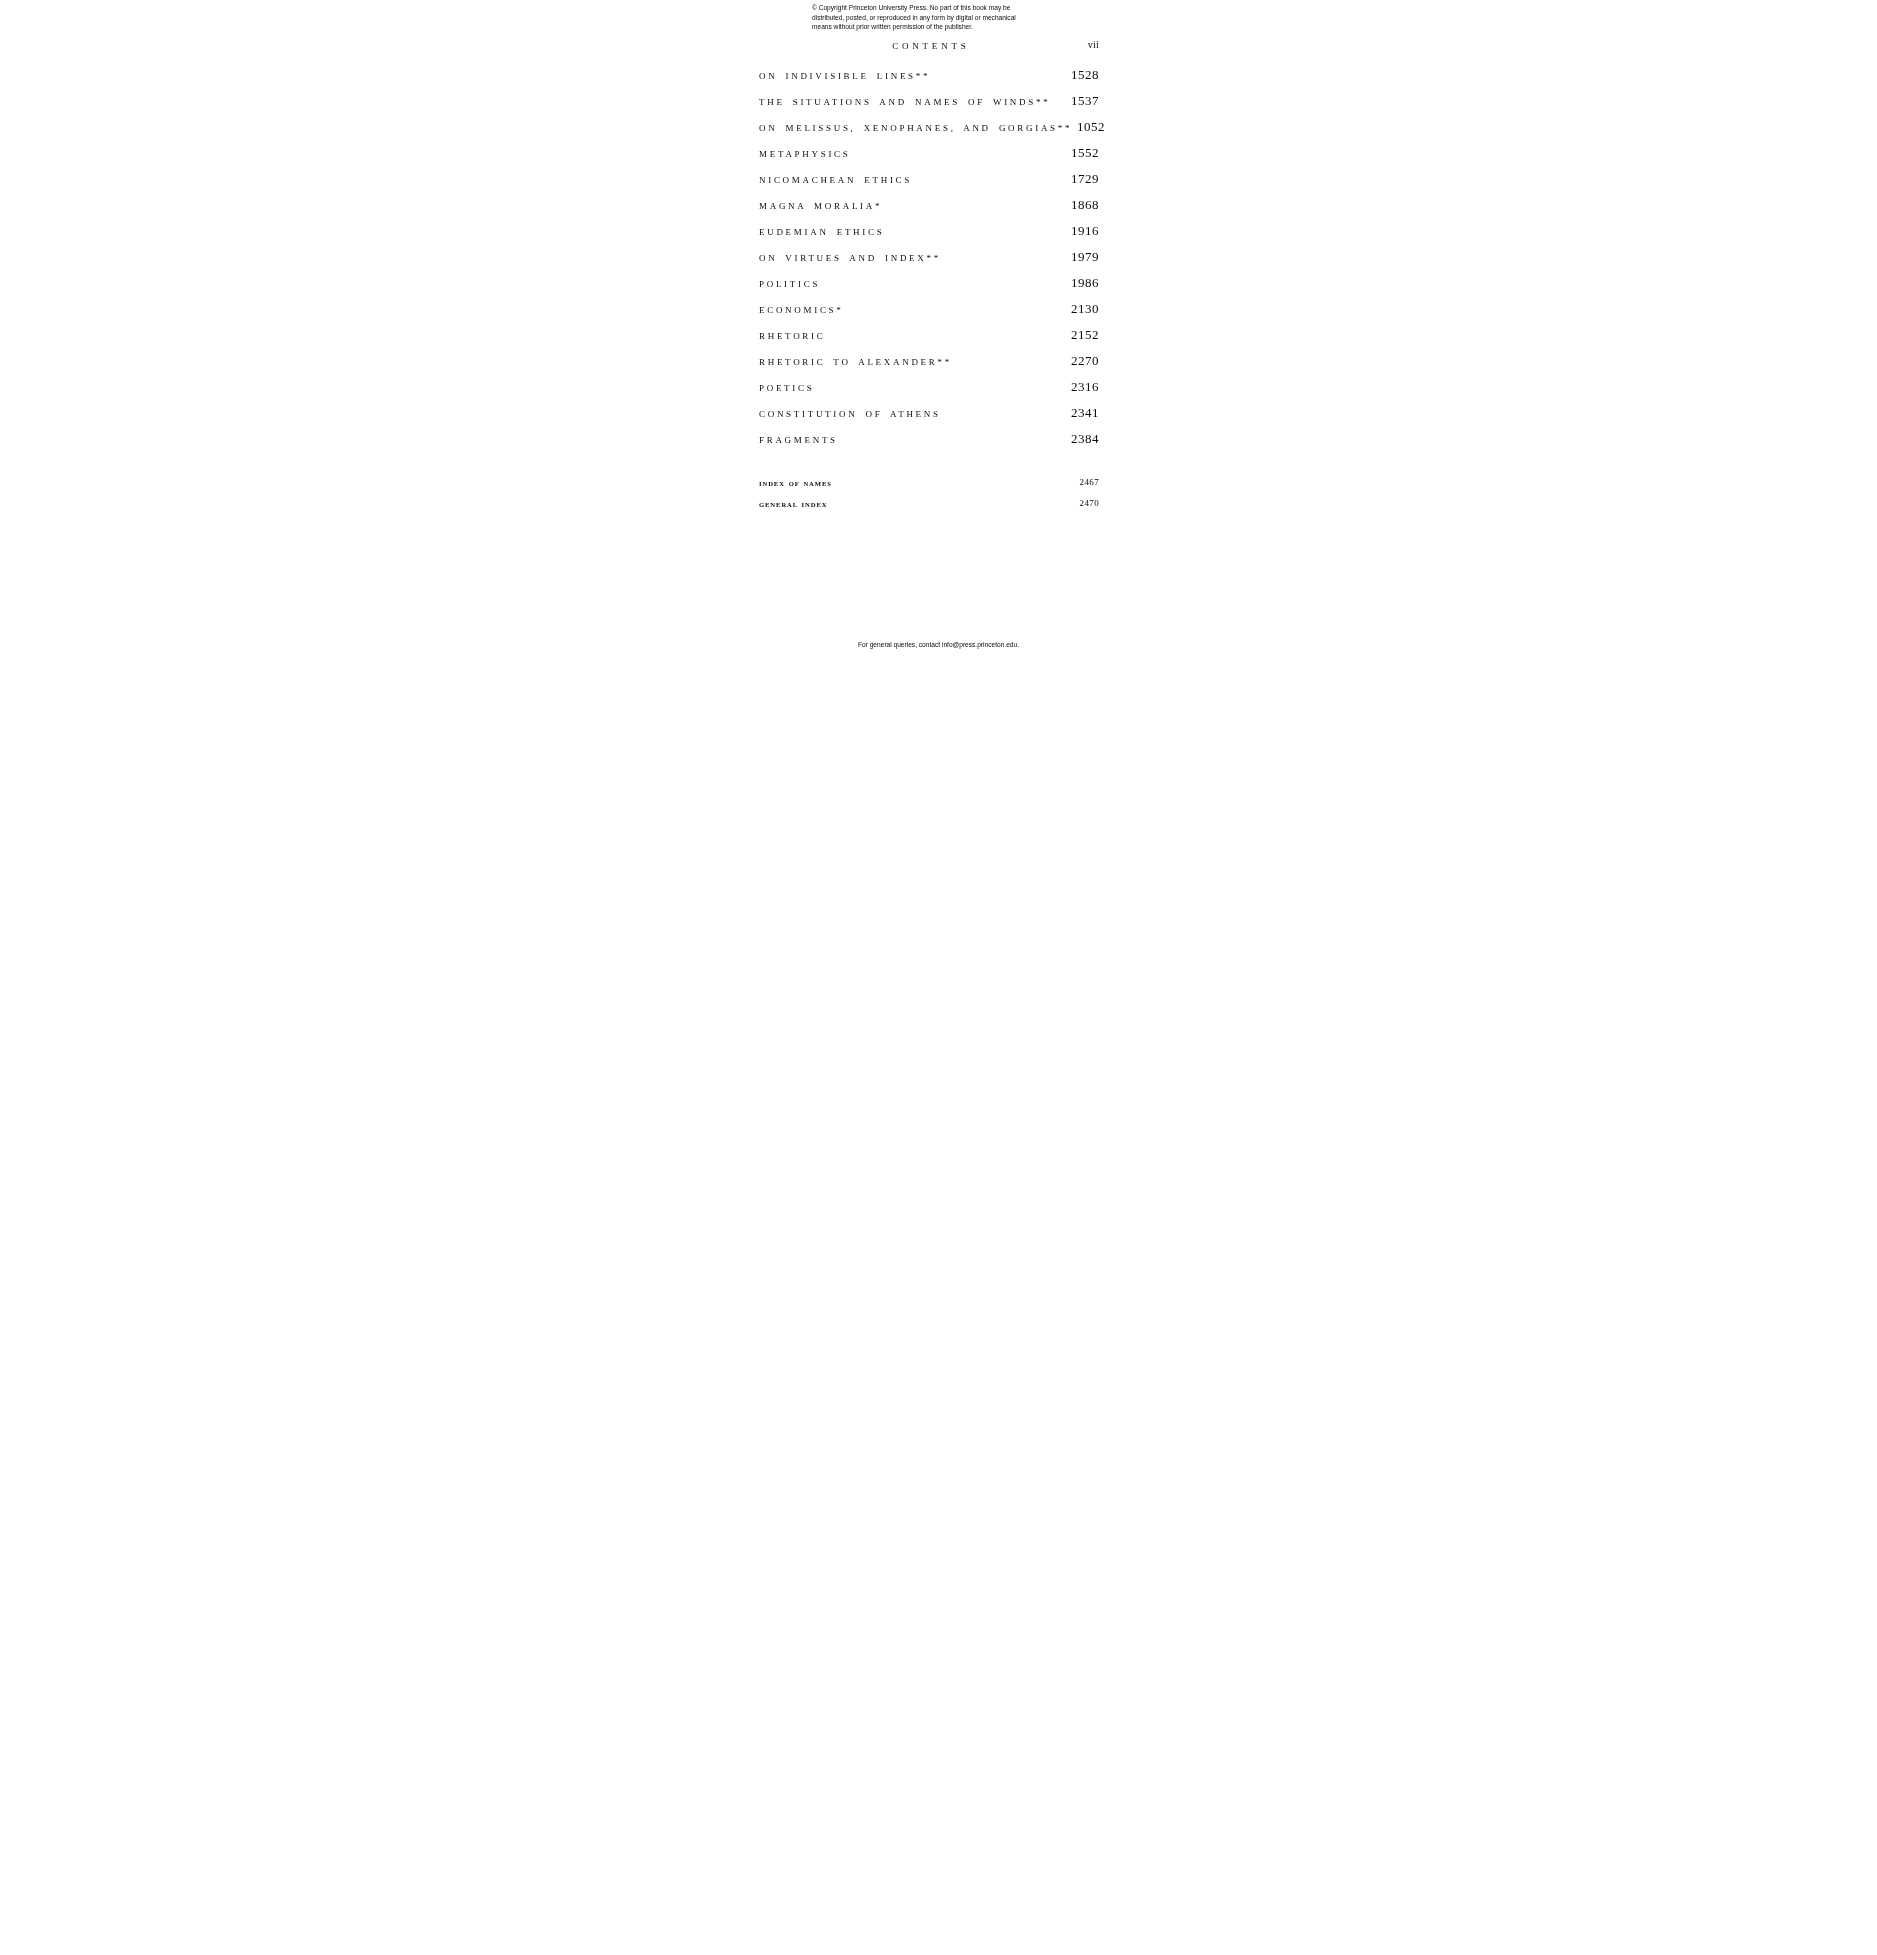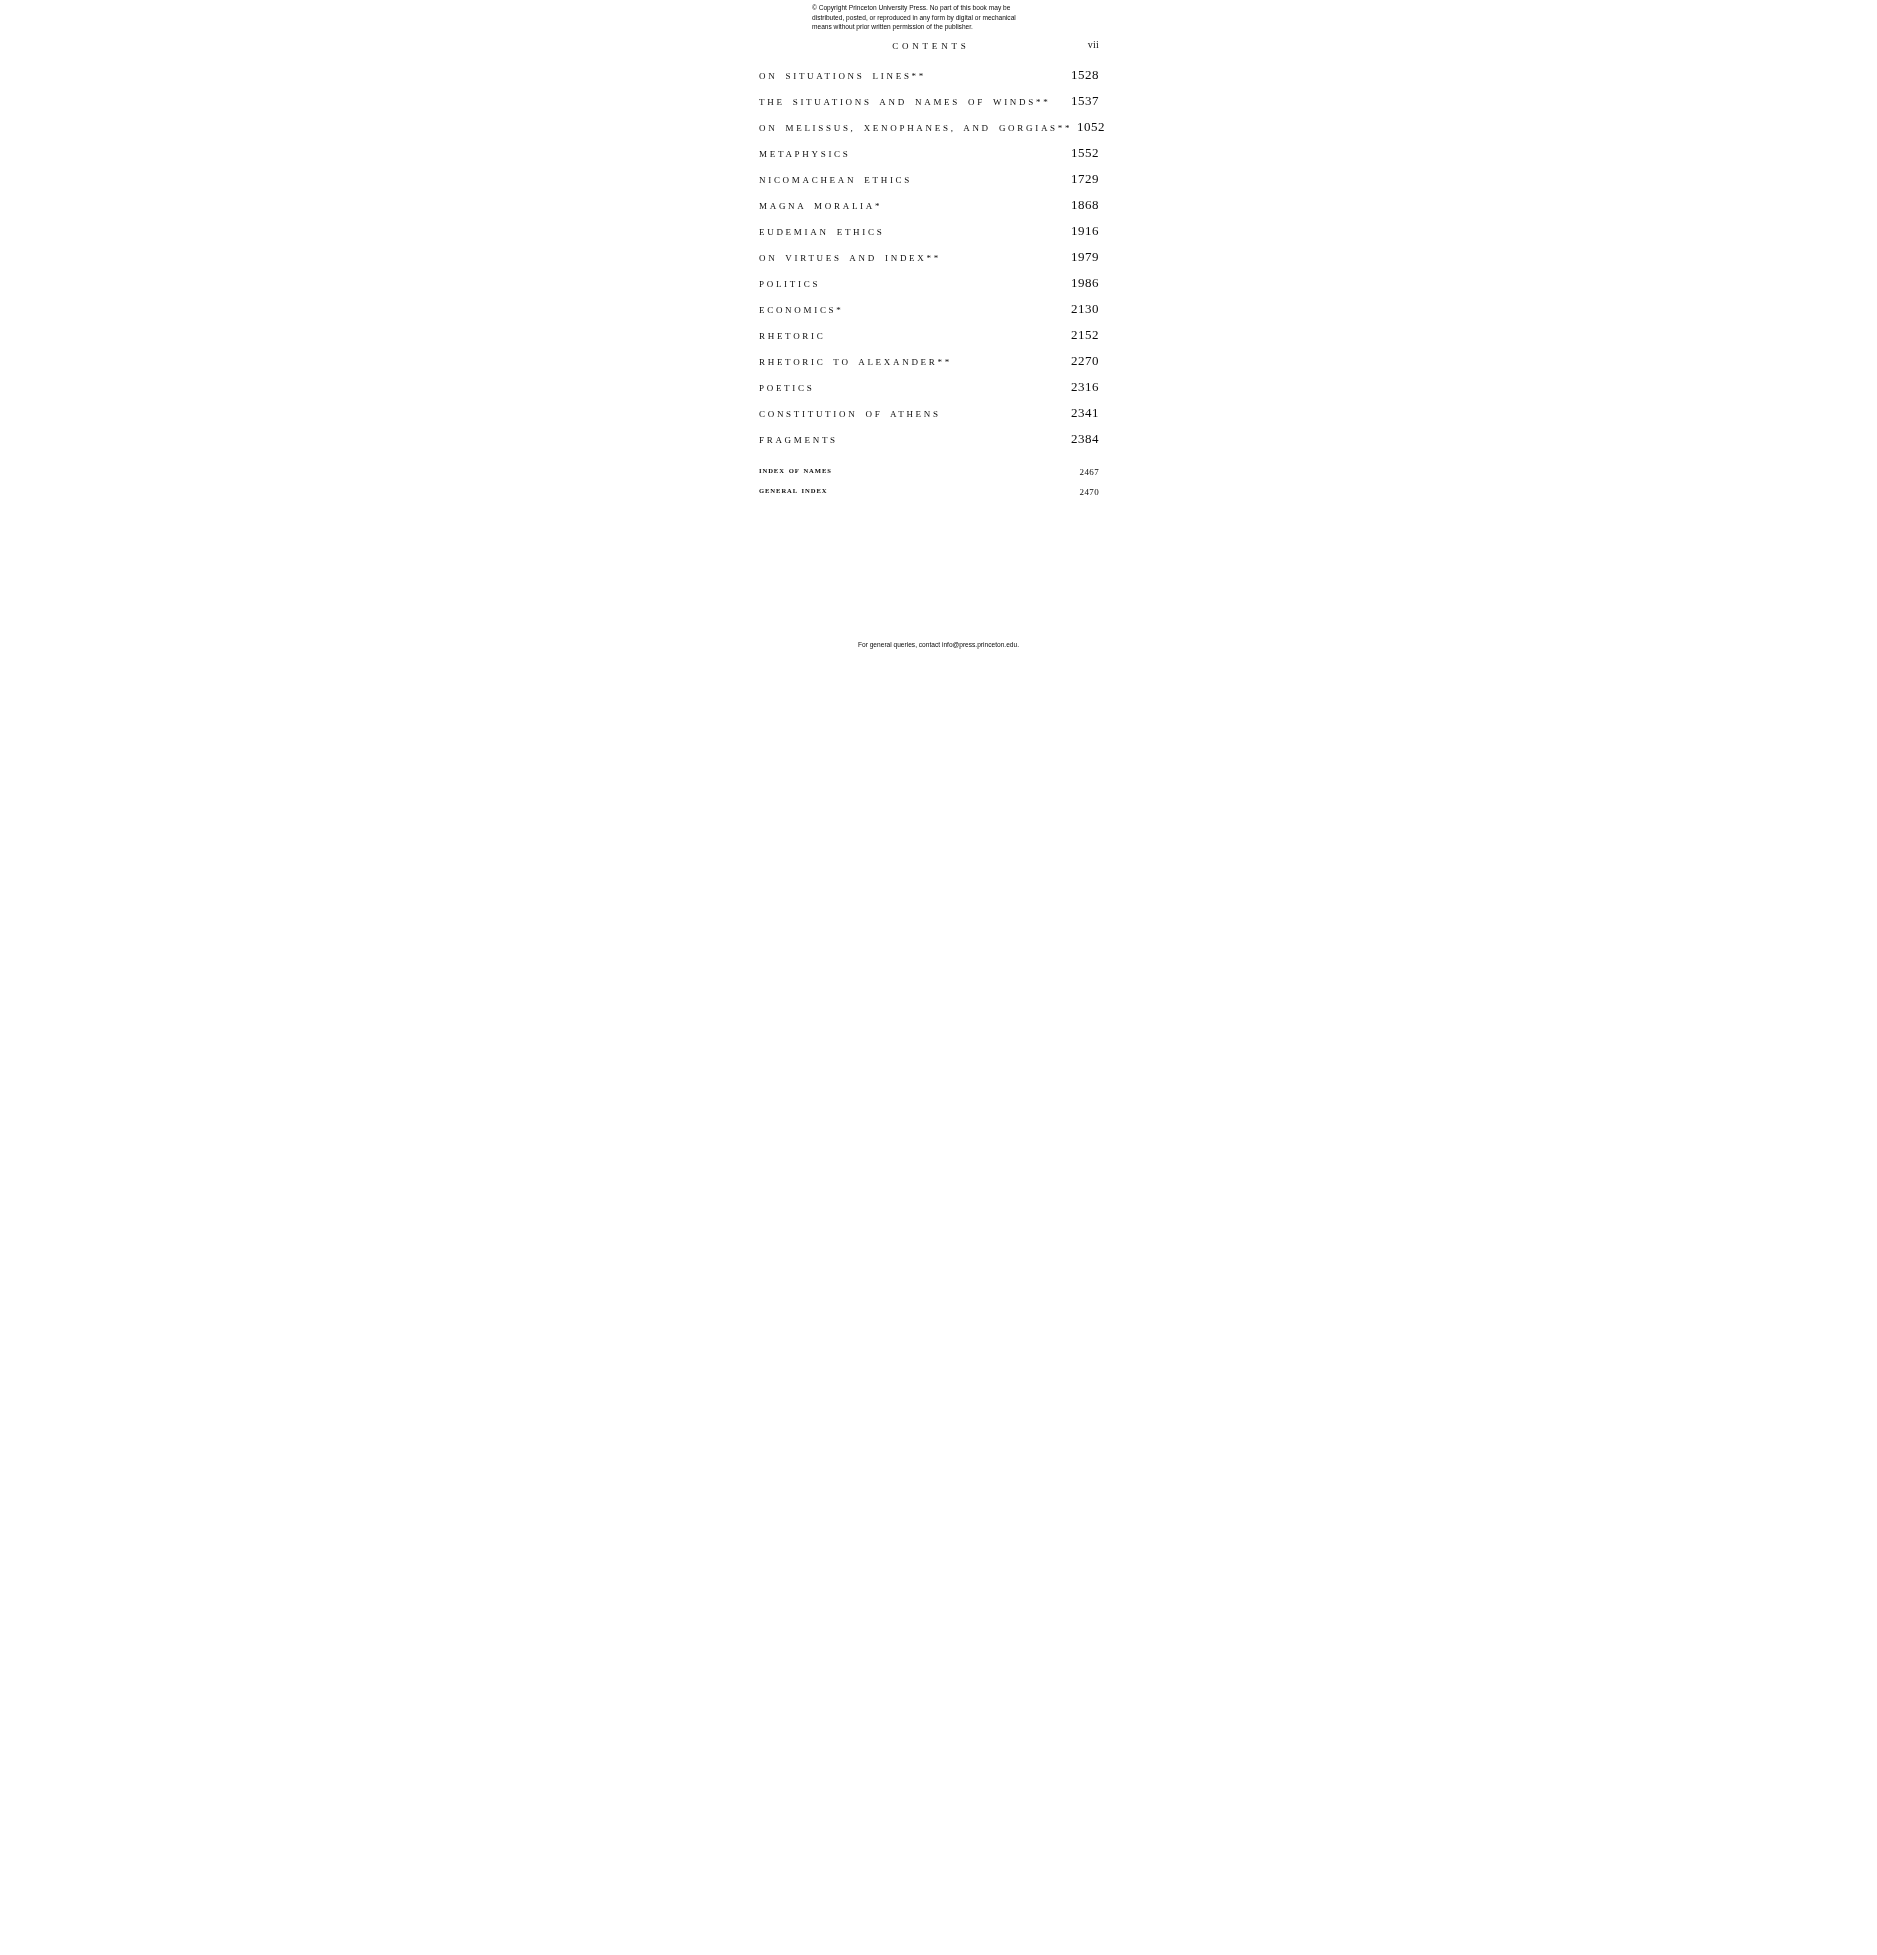--- a/index.html
+++ b/index.html
@@ -89,21 +89,21 @@
     position: absolute;
     left: 55px;
     right: 74px;
     top: 467px;
     font-family: "Liberation Serif", "DejaVu Serif", serif;
   }
   .index-row {
     height: 20.3px;
     display: flex;
     justify-content: space-between;
-    align-items: flex-start;
+    align-items: flex-end;
   }
   .index-title {
     font-size: 6.6px;
     font-weight: 700;
     letter-spacing: 0.14em;
     word-spacing: 0.2em;
     white-space: nowrap;
   }
   .index-page {
     font-size: 9px;
@@ -133,21 +133,21 @@
     <div>means without prior written permission of the publisher.</div>
   </div>
 
   <div class="header-row">
     <div class="contents-title">CONTENTS</div>
     <div class="folio">vii</div>
   </div>
 
   <div class="toc" id="toc-list">
   <div class="toc-row">
-    <span class="toc-title">ON SITUATIONS LINES**</span>
+    <span class="toc-title">ON INDIVISIBLE LINES**</span>
     <span class="toc-page">1528</span>
   </div>
 
   <div class="toc-row">
     <span class="toc-title">THE SITUATIONS AND NAMES OF WINDS**</span>
     <span class="toc-page">1537</span>
   </div>
 
   <div class="toc-row">
     <span class="toc-title">ON MELISSUS, XENOPHANES, AND GORGIAS**</span>

